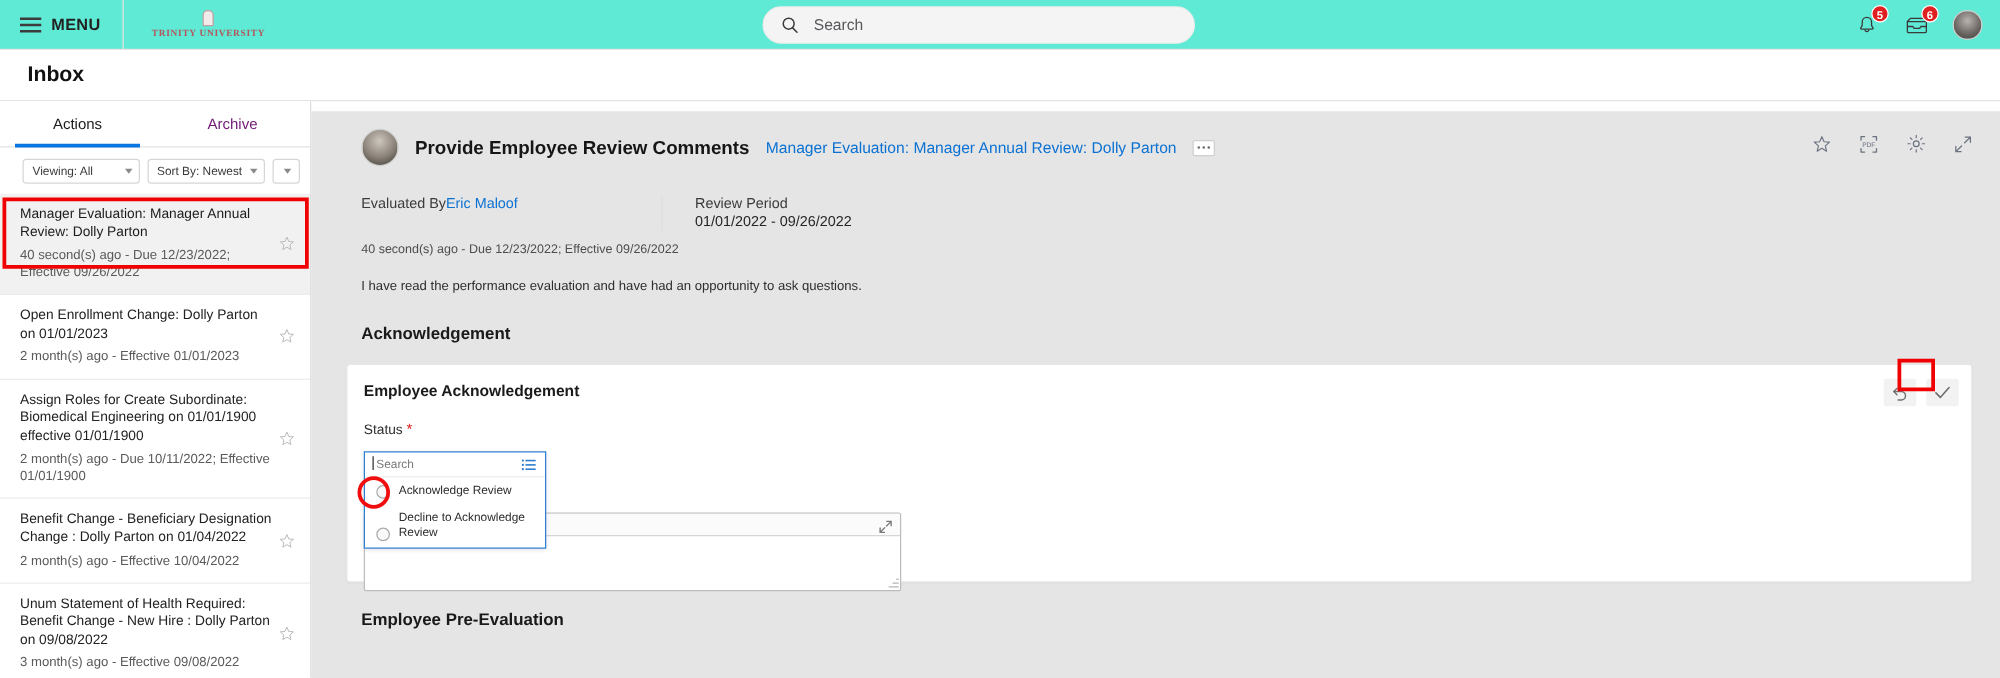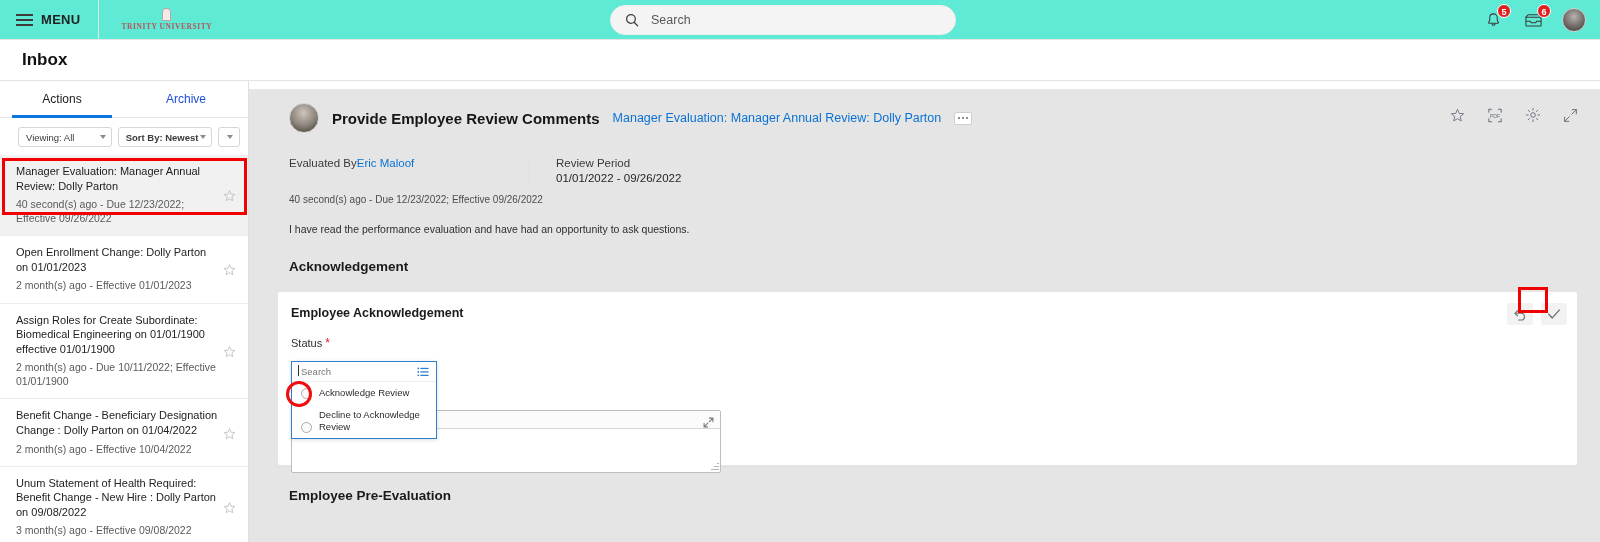--- a/index.html
+++ b/index.html
@@ -76,35 +76,35 @@
   .page-title { font-size: 17px; font-weight: bold; color: #111; padding-left: 22px; }
 
   
   .left-panel {
     position: absolute; left: 0; top: 81px; width: 249px; height: 461px;
     background: #fff; border-right: 1px solid #e0e0e0; overflow: hidden;
   }
   .tabs { display: flex; height: 37px; border-bottom: 1px solid #e4e4e4; }
   .tab {
     flex: 1; display: flex; align-items: center; justify-content: center;
-    font-size: 12px; color: #1d4ed8; cursor: pointer; position: relative;
+    font-size: 12px; color: #701a75; cursor: pointer; position: relative;
   }
   .tab.active { color: #1b1b1b; }
   .tab.active::after {
     content: ""; position: absolute; bottom: -1px; left: 12px; right: 12px;
     height: 3px; background: #0875e1;
   }
   .filters { display: flex; align-items: center; gap: 6px; padding: 9px 8px 8px 18px; }
   .select {
     height: 20px; border: 1px solid #d6d6d6; border-radius: 3px; background: #fff;
     display: flex; align-items: center; justify-content: space-between;
     padding: 0 5px 0 7px; font-size: 9.5px; color: #3a3a3a; cursor: pointer;
   }
   .sel-viewing { width: 96px; }
-  .sel-sort { width: 97px; font-weight: bold; }
+  .sel-sort { width: 97px; }
   .sel-more { width: 22px; justify-content: center; }
   .chev { width: 0; height: 0; border-left: 3.5px solid transparent; border-right: 3.5px solid transparent; border-top: 4px solid #8a8a8a; }
 
   .inbox-list { }
   .inbox-item {
     position: relative; padding: 9px 30px 10px 16px;
     border-bottom: 1px solid #ececec; cursor: pointer;
   }
   .inbox-item .it-title { font-size: 11px; color: #222; line-height: 1.32; }
   .inbox-item .it-meta { font-size: 10.5px; color: #5a5a5a; line-height: 1.35; margin-top: 4px; }

